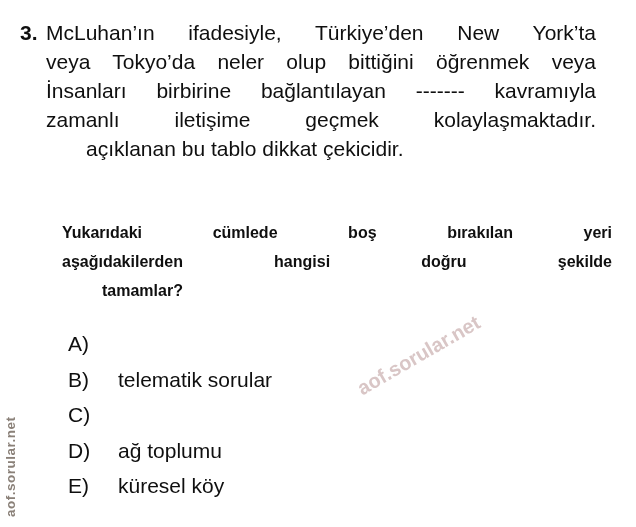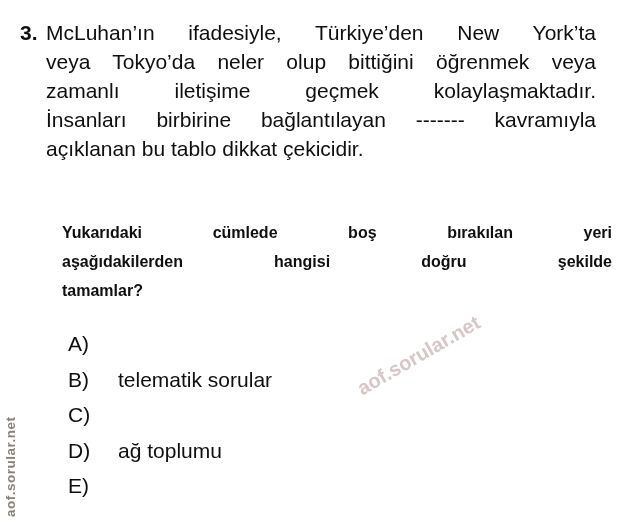--- a/index.html
+++ b/index.html
@@ -39,20 +39,21 @@
   }
   .jline {
     text-align: justify;
     text-align-last: justify;
     -moz-text-align-last: justify;
     white-space: normal;
   }
   .jline.last {
     text-align: right;
     text-align-last: left;
+    margin-left: 40px;
     -moz-text-align-last: left;
   }
   .options {
     position: absolute;
     left: 68px;
     top: 326px;
     width: 420px;
   }
   .option-row {
     display: flex;
@@ -100,22 +101,22 @@
 
   <div class="wm-left">aof.sorular.net</div>
 
   <div class="wm-diag">aof.sorular.net</div>
 
   <div class="question-number">3.</div>
 
   <div class="question-body">
     <div class="jline">McLuhan’ın ifadesiyle, Türkiye’den New York’ta</div>
     <div class="jline">veya Tokyo’da neler olup bittiğini öğrenmek veya</div>
+    <div class="jline">İnsanları birbirine bağlantılayan ------- kavramıyla</div>
     <div class="jline">zamanlı iletişime geçmek kolaylaşmaktadır.</div>
-    <div class="jline">İnsanları birbirine bağlantılayan ------- kavramıyla</div>
     <div class="jline last">açıklanan bu tablo dikkat çekicidir.</div>
   </div>
 
   <div class="question-stem">
     <div class="jline">Yukarıdaki cümlede boş bırakılan yeri</div>
     <div class="jline">aşağıdakilerden hangisi doğru şekilde</div>
     <div class="jline last">tamamlar?</div>
   </div>
 
   <div class="options">
@@ -128,16 +129,17 @@
     </div>
     <div class="option-row">
       <span class="option-letter">C)</span>
     </div>
     <div class="option-row">
       <span class="option-letter">D)</span>
       <span class="option-text">ağ toplumu</span>
     </div>
     <div class="option-row">
       <span class="option-letter">E)</span>
+      <span class="option-text">küresel köy</span>
     </div>
   </div>
 
 </div>
 
 </body></html>

